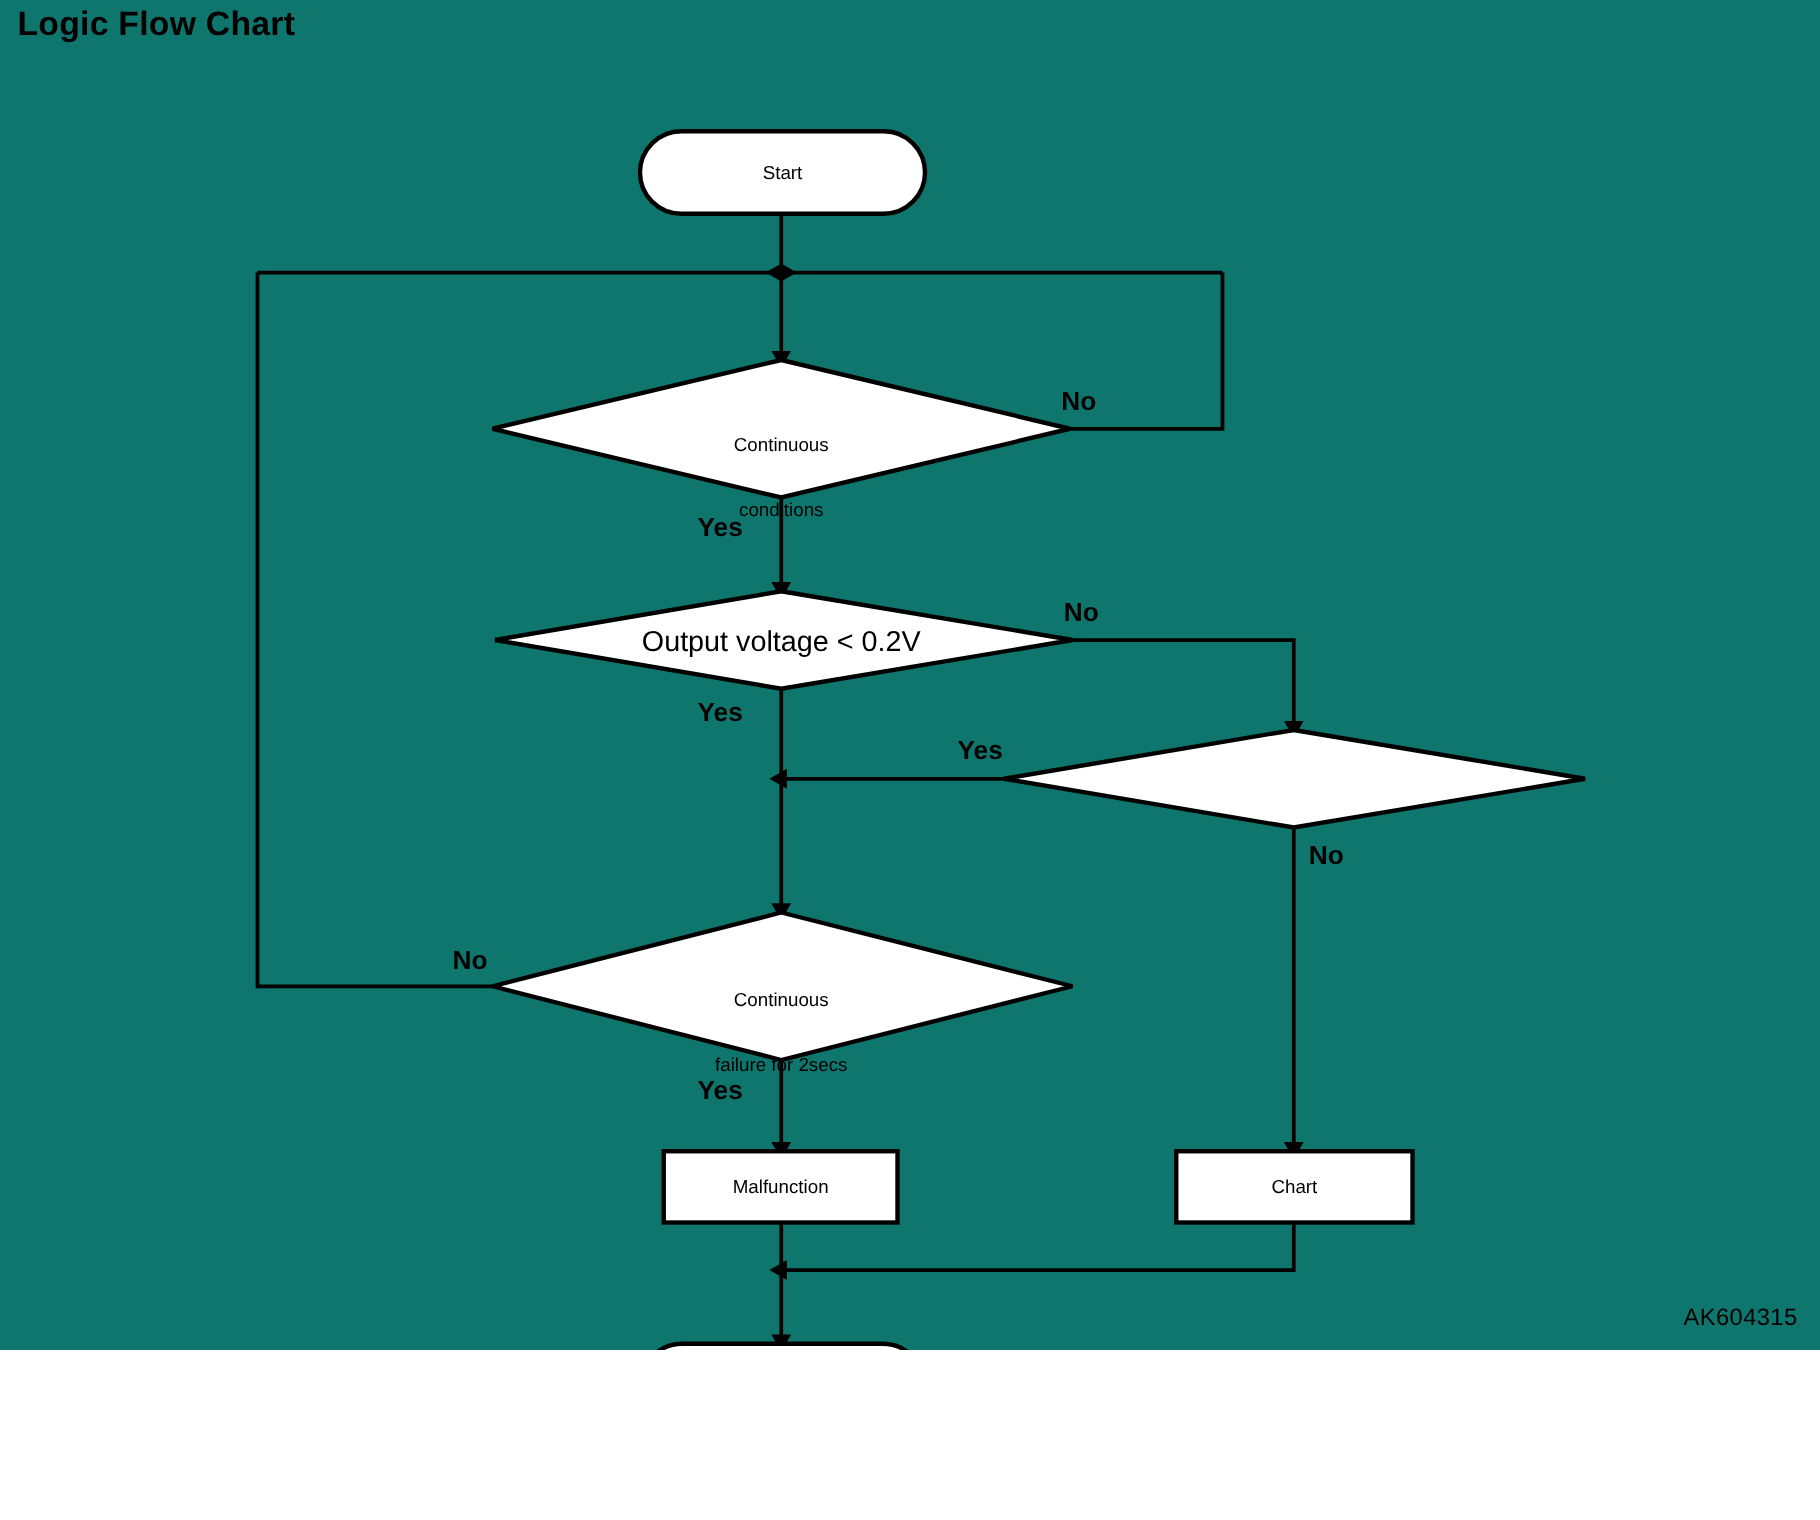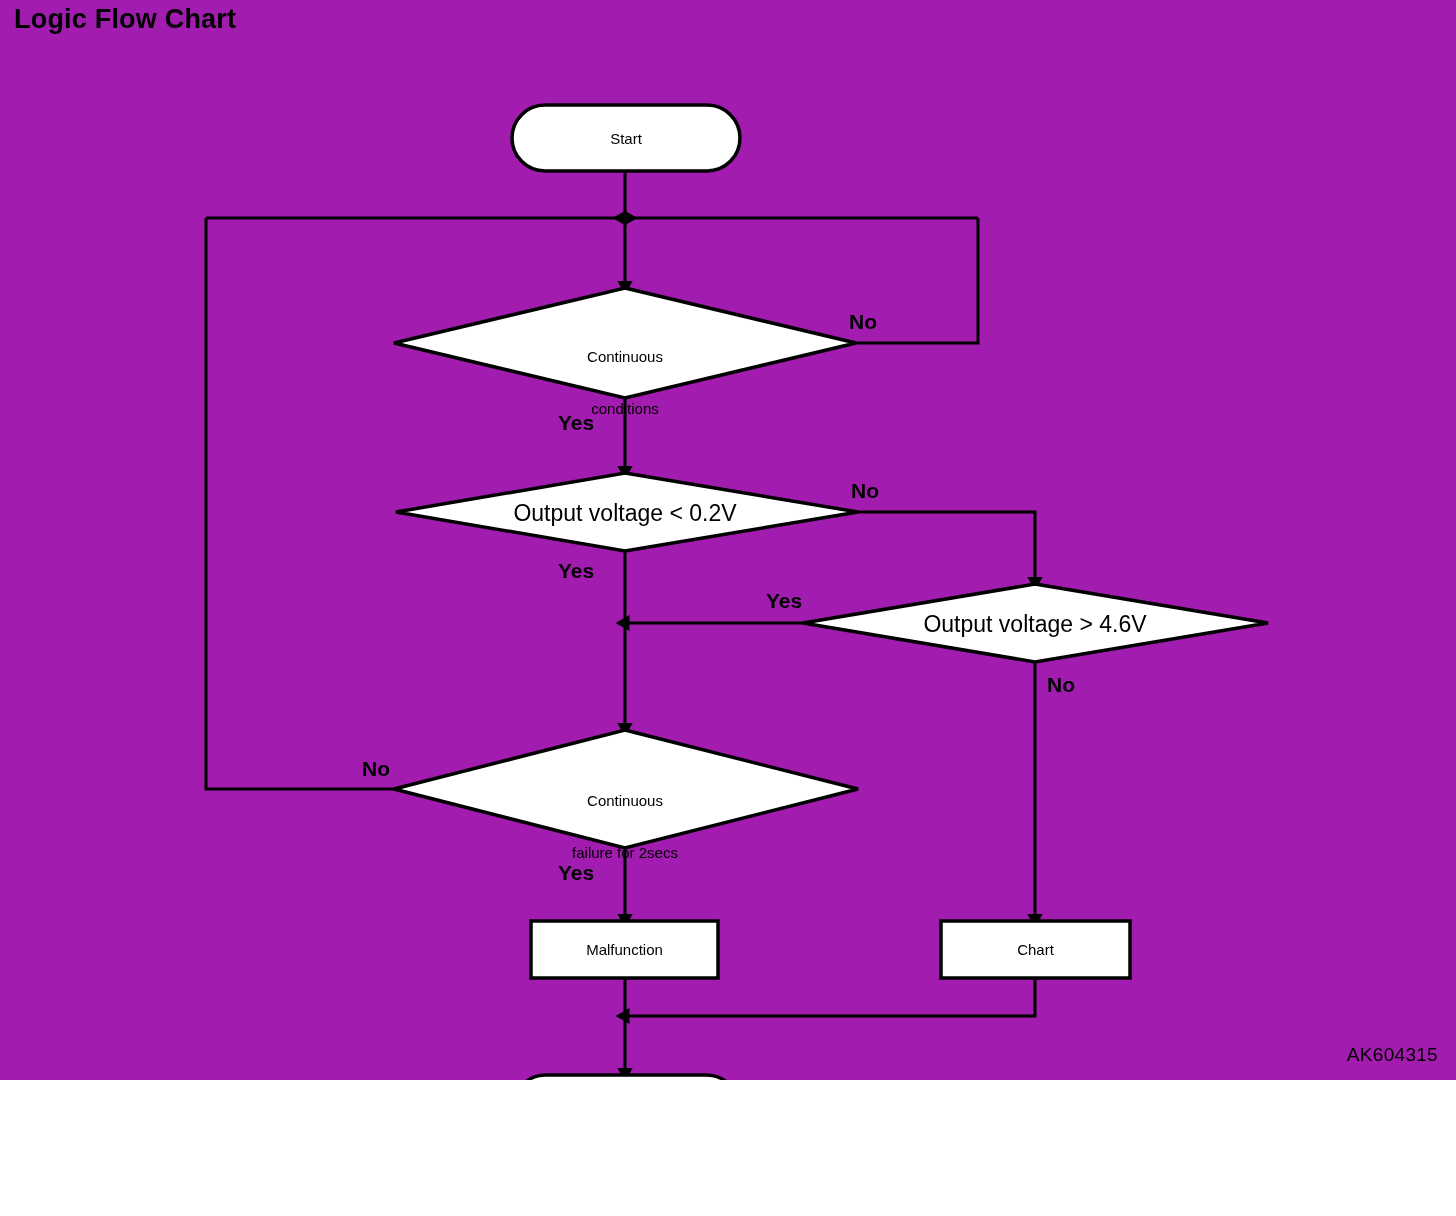--- a/index.html
+++ b/index.html
@@ -8,21 +8,21 @@
     background: #ffffff;
   }
   body {
     font-family: "Liberation Sans", sans-serif;
     color: #000000;
   }
   #page {
     position: relative;
     width: 1456px;
     height: 1080px;
-    background: #a21caf;
+    background: #0f766e;
     overflow: hidden;
   }
   #title {
     position: absolute;
     left: 14px;
     top: 4px;
     font-size: 27px;
     font-weight: bold;
     letter-spacing: 0.2px;
     white-space: nowrap;
@@ -129,21 +129,20 @@
 
   <div class="node-label" style="left:512px; top:126px; width:228px;">Start</div>
 
   <div class="node-label" style="left:495px; top:318px; width:260px;">
     <span>Continuous</span><br>
     <span>conditions</span>
   </div>
 
   <div class="node-label small-label" style="left:455px; top:500px; width:340px;">Output voltage &lt; 0.2V</div>
 
-  <div class="node-label small-label" style="left:865px; top:611px; width:340px;">Output voltage &gt; 4.6V</div>
 
   <div class="node-label" style="left:485px; top:762px; width:280px;">
     <span>Continuous</span><br>
     <span>failure for 2secs</span>
   </div>
 
   <div class="node-label" style="left:531px; top:937px; width:187px;">Malfunction</div>
 
   <div class="node-label" style="left:941px; top:937px; width:189px;">Chart</div>
 

